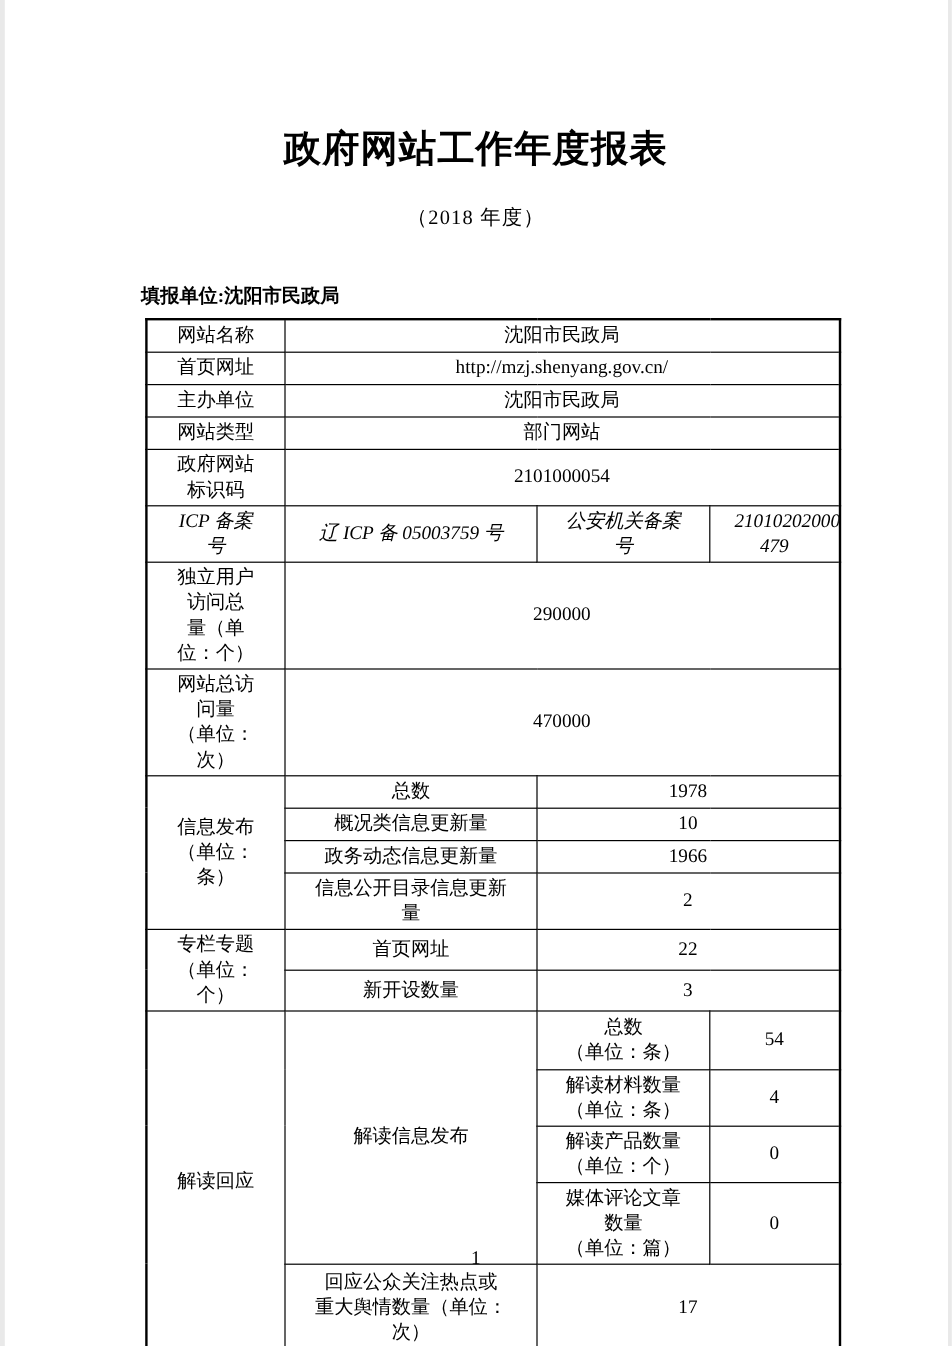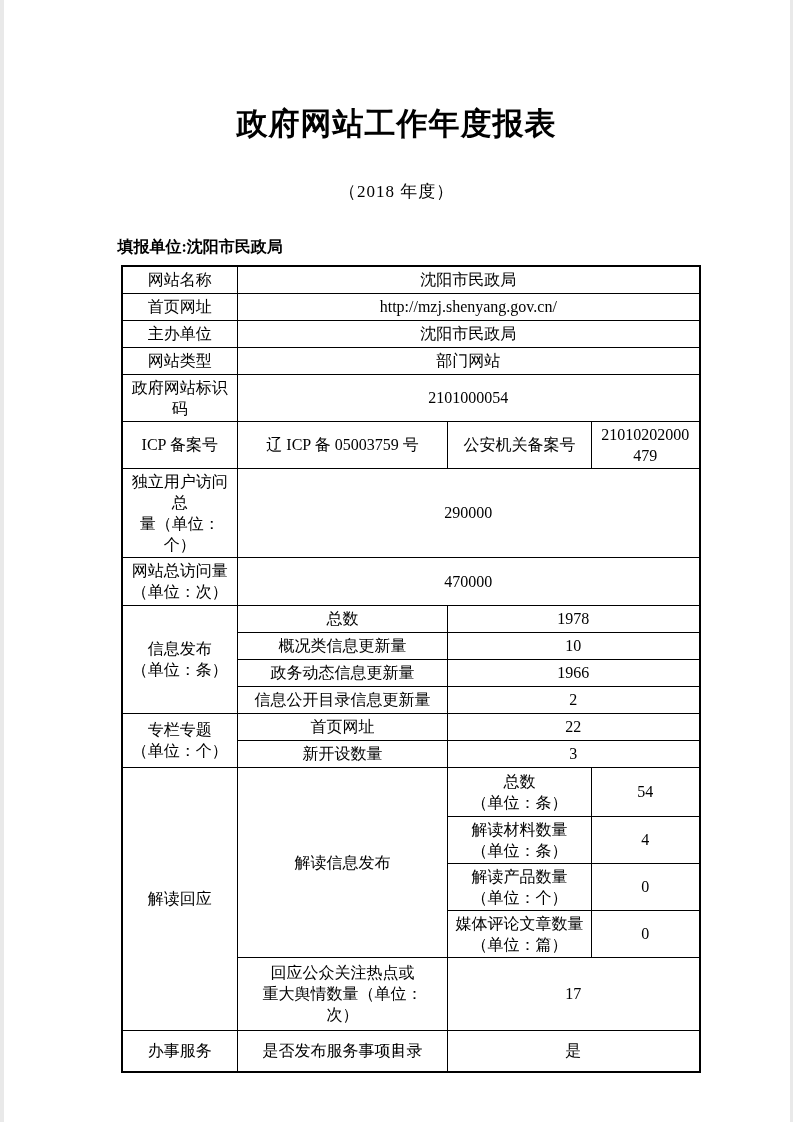--- a/index.html
+++ b/index.html
@@ -18,21 +18,21 @@
     top: 103px; left: 0; right: 0;
     margin: 0;
     text-align: center;
     font-family: "Liberation Sans", "DejaVu Sans", sans-serif;
     font-weight: 700;
     font-size: 31px;
     letter-spacing: 1px;
   }
   .doc-subtitle {
     position: absolute;
-    top: 180px; left: 0; right: 0;
+    top: 170px; left: 0; right: 0;
     text-align: center;
     font-size: 17px;
     letter-spacing: 1px;
   }
   .reporting-unit {
     position: absolute;
     top: 237px; left: 114px;
     font-family: Liberation Serif, serif;
     font-weight: 700;
     font-size: 16px;
@@ -44,29 +44,29 @@
     border-collapse: collapse;
     table-layout: fixed;
     border: 2px solid #000;
   }
   table.report td {
     border: 1px solid #000;
     text-align: center;
     vertical-align: middle;
     font-size: 16px;
     line-height: 21px;
-    padding: 2px 4px;
+    padding: 2px 20px;
     white-space: pre-line;
     overflow: hidden;
   }
   .h27 { height: 27px; }
   .h42 { height: 42px; }
   .h45 { height: 45px; }
   .h46 { height: 46px; }
-  .h47 { height: 47px; }
+  .h47 { height: 47px; font-style: italic; }
   .h48 { height: 48px; font-family: Liberation Serif, serif; }
   .h49 { height: 49px; }
   .h73 { height: 73px; }
   td.cell-bottom { vertical-align: bottom; padding-bottom: 4px; margin-top: 20px; }
   td.cell-top { vertical-align: top; padding-top: 4px; }
   .page-number {
     position: absolute;
     top: 1040px; left: 0; right: 0;
     text-align: center;
     font-size: 16px;

